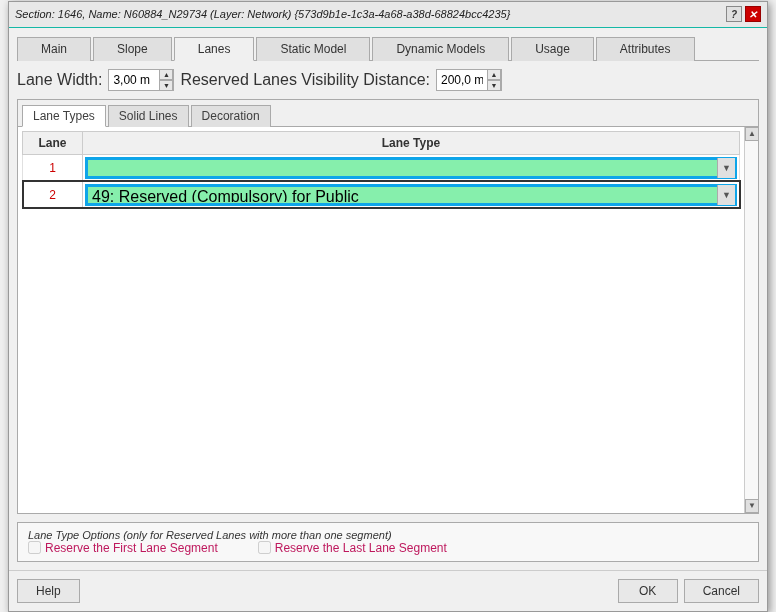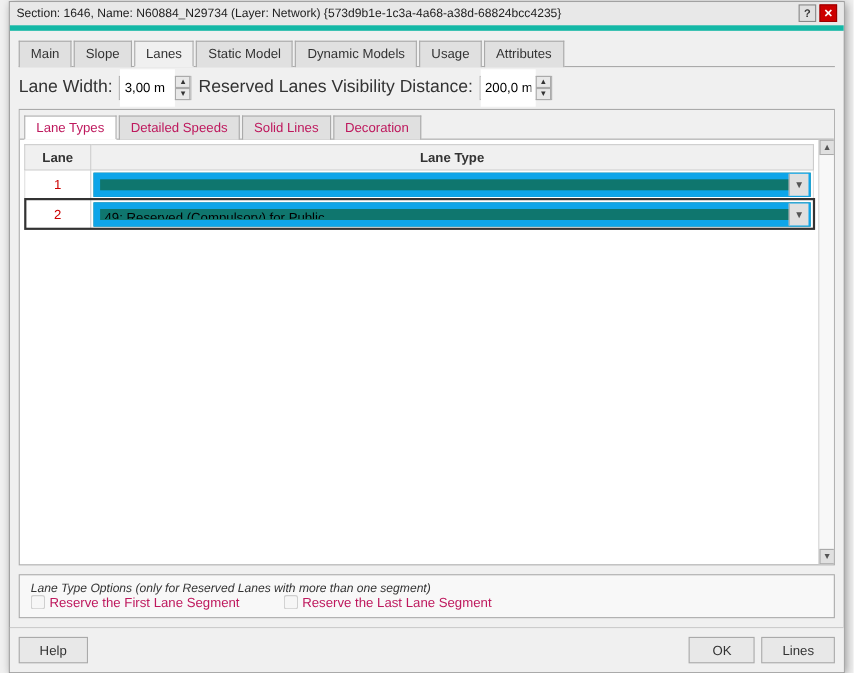--- a/index.html
+++ b/index.html
@@ -17,26 +17,27 @@
 
     .window {
       width: 760px;
       background: #f0f0f0;
       border: 1px solid #999;
       box-shadow: 2px 2px 8px rgba(0,0,0,0.4);
     }
 
     .title-bar {
       background: #e8e8e8;
-      border-bottom: 5px solid #14b8a6;
+      border-bottom: 1px solid #14b8a6;
       display: flex;
       align-items: center;
       justify-content: center;
       padding: 4px 6px;
       height: 26px;
+      font-style: italic;
     }
 
     .title-bar-text {
       font-size: 11px;
       color: #222;
       white-space: nowrap;
       overflow: hidden;
       text-overflow: ellipsis;
       flex: 1;
     }
@@ -80,21 +81,21 @@
     }
 
     
     .top-tabs {
       display: flex;
       border-bottom: 1px solid #aaa;
       margin-bottom: 8px;
     }
 
     .top-tab {
-      padding: 4px 10px;
+      padding: 4px 23px;
       border: 1px solid #aaa;
       border-bottom: none;
       background: #e0e0e0;
       cursor: pointer;
       font-size: 12px;
       color: #333;
       margin-right: 2px;
       position: relative;
       bottom: -1px;
     }
@@ -125,21 +126,21 @@
       background: white;
       height: 22px;
     }
 
     .spinner-input input {
       width: 50px;
       border: none;
       outline: none;
       font-size: 12px;
       padding: 2px 4px;
-      height: 34px;
+      height: 20px;
       background: white;
     }
 
     .spinner-buttons {
       display: flex;
       flex-direction: column;
       height: 22px;
     }
 
     .spin-btn {
@@ -170,21 +171,21 @@
       padding: 4px 4px 0 4px;
     }
 
     .inner-tab {
       padding: 3px 10px;
       border: 1px solid #aaa;
       border-bottom: none;
       background: #e0e0e0;
       cursor: pointer;
       font-size: 12px;
-      color: #be185d;
+      color: #404040;
       margin-right: 2px;
       position: relative;
       bottom: -1px;
     }
 
     .inner-tab.active {
       background: white;
       border-bottom: 1px solid white;
     }
 
@@ -222,23 +223,23 @@
     }
 
     .select-wrapper {
       position: relative;
       display: flex;
       align-items: center;
     }
 
     .select-wrapper select {
       width: 100%;
-      border: 6px solid #0ea5e9;
-      background: #0f766e;
-      font-size: 12px;
+      border: 3px solid #0ea5e9;
+      background: #86efac;
+      font-size: 16px;
       height: 22px;
       padding: 1px 20px 1px 4px;
       cursor: pointer;
       appearance: none;
       -webkit-appearance: none;
     }
 
     .select-arrow {
       position: absolute;
       right: 2px;
@@ -413,21 +414,20 @@
           <div class="spin-btn">▲</div>
           <div class="spin-btn">▼</div>
         </div>
       </div>
     </div>
 
     <div class="inner-panel">
 
       <div class="inner-tabs">
         <div class="inner-tab active">Lane Types</div>
-        <div class="inner-tab">Detailed Speeds</div>
         <div class="inner-tab">Solid Lines</div>
         <div class="inner-tab">Decoration</div>
       </div>
 
       <div class="inner-content scrollbar-area">
         <div class="table-container">
           <table class="lane-table">
             <thead>
               <tr>
                 <th style="width:60px;">Lane</th>
@@ -485,16 +485,16 @@
         </div>
       </div>
     </div>
 
   </div>
 
   <div class="bottom-bar">
     <button class="bottom-btn">Help</button>
     <div class="bottom-right-btns">
       <button class="bottom-btn ok">OK</button>
-      <button class="bottom-btn">Lines</button>
+      <button class="bottom-btn">Cancel</button>
     </div>
   </div>
 </div>
 
 </body></html>

